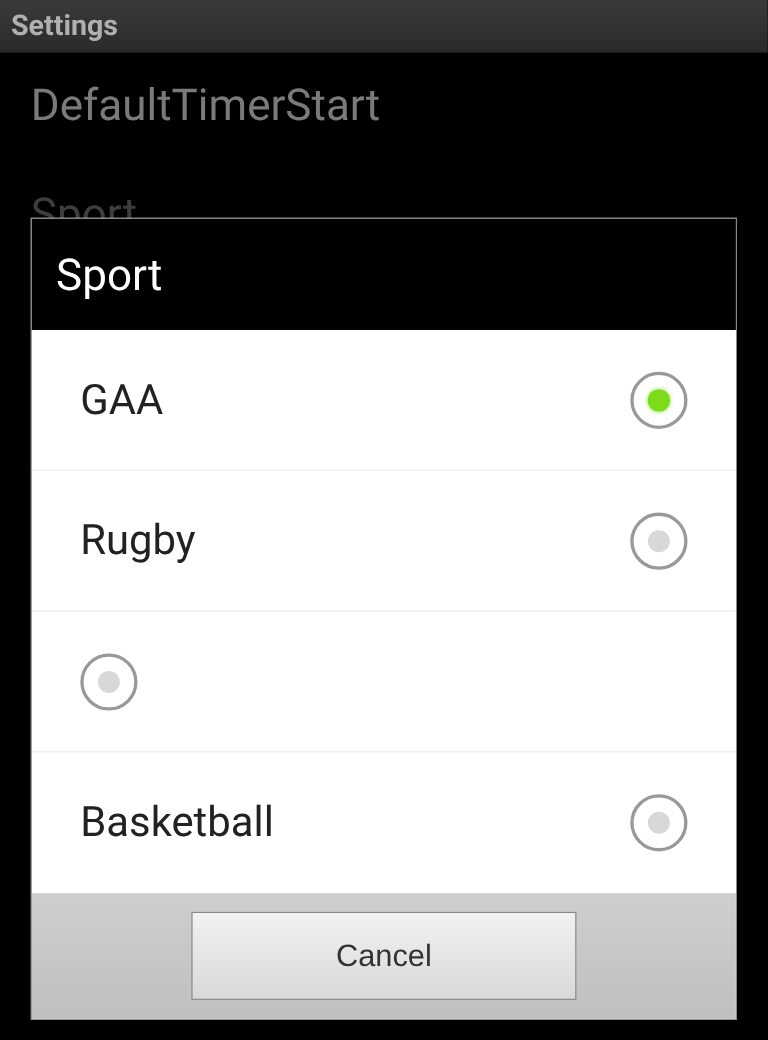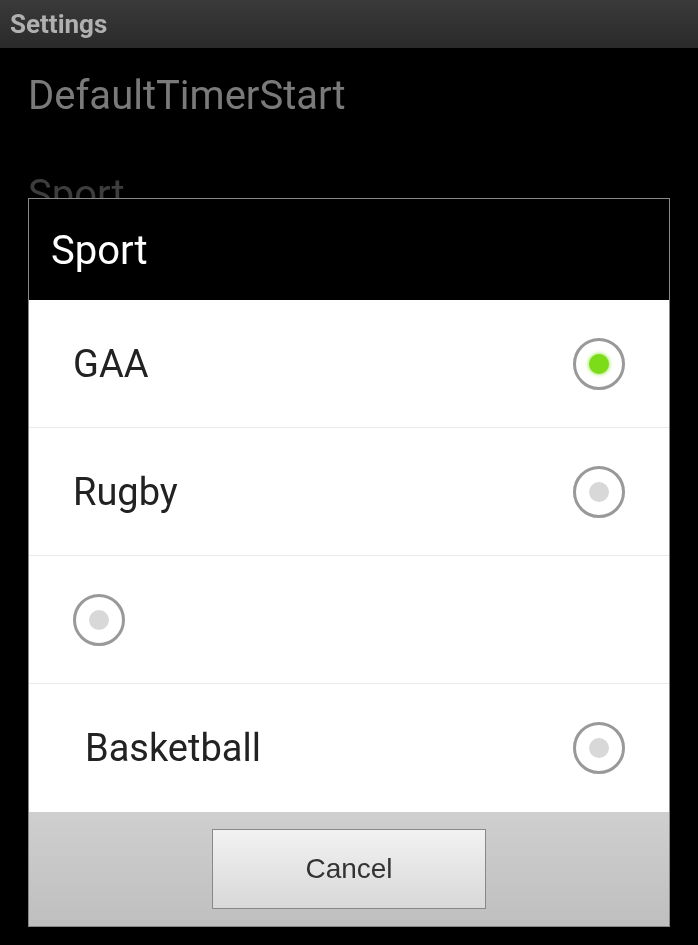--- a/index.html
+++ b/index.html
@@ -82,21 +82,20 @@
     .dialog-option {
       display: flex;
       align-items: center;
       justify-content: space-between;
       padding: 0 44px;
       height: 128px;
       border-bottom: 1px solid #eaeaea;
     }
     .dialog-option:last-child {
       border-bottom: none;
-      margin-left: 12px;
     }
     .dialog-option-label {
       color: #222;
       font-size: 38px;
     }
     .radio-outer {
       width: 52px;
       height: 52px;
       border: 3px solid #999;
       border-radius: 50%;
@@ -116,21 +115,21 @@
       box-shadow: 0 0 4px #7cdc1a;
     }
     .dialog-footer {
       background: linear-gradient(to bottom, #cfcfcf, #bfbfbf);
       display: flex;
       justify-content: center;
       align-items: center;
       height: 114px;
     }
     .cancel-button {
-      width: 274px;
+      width: 350px;
       height: 80px;
       background: linear-gradient(to bottom, #f2f2f2, #d8d8d8);
       border: 1px solid #888;
       font-size: 28px;
       color: #333;
       cursor: pointer;
     }
   </style>
 </head>
 <body>

